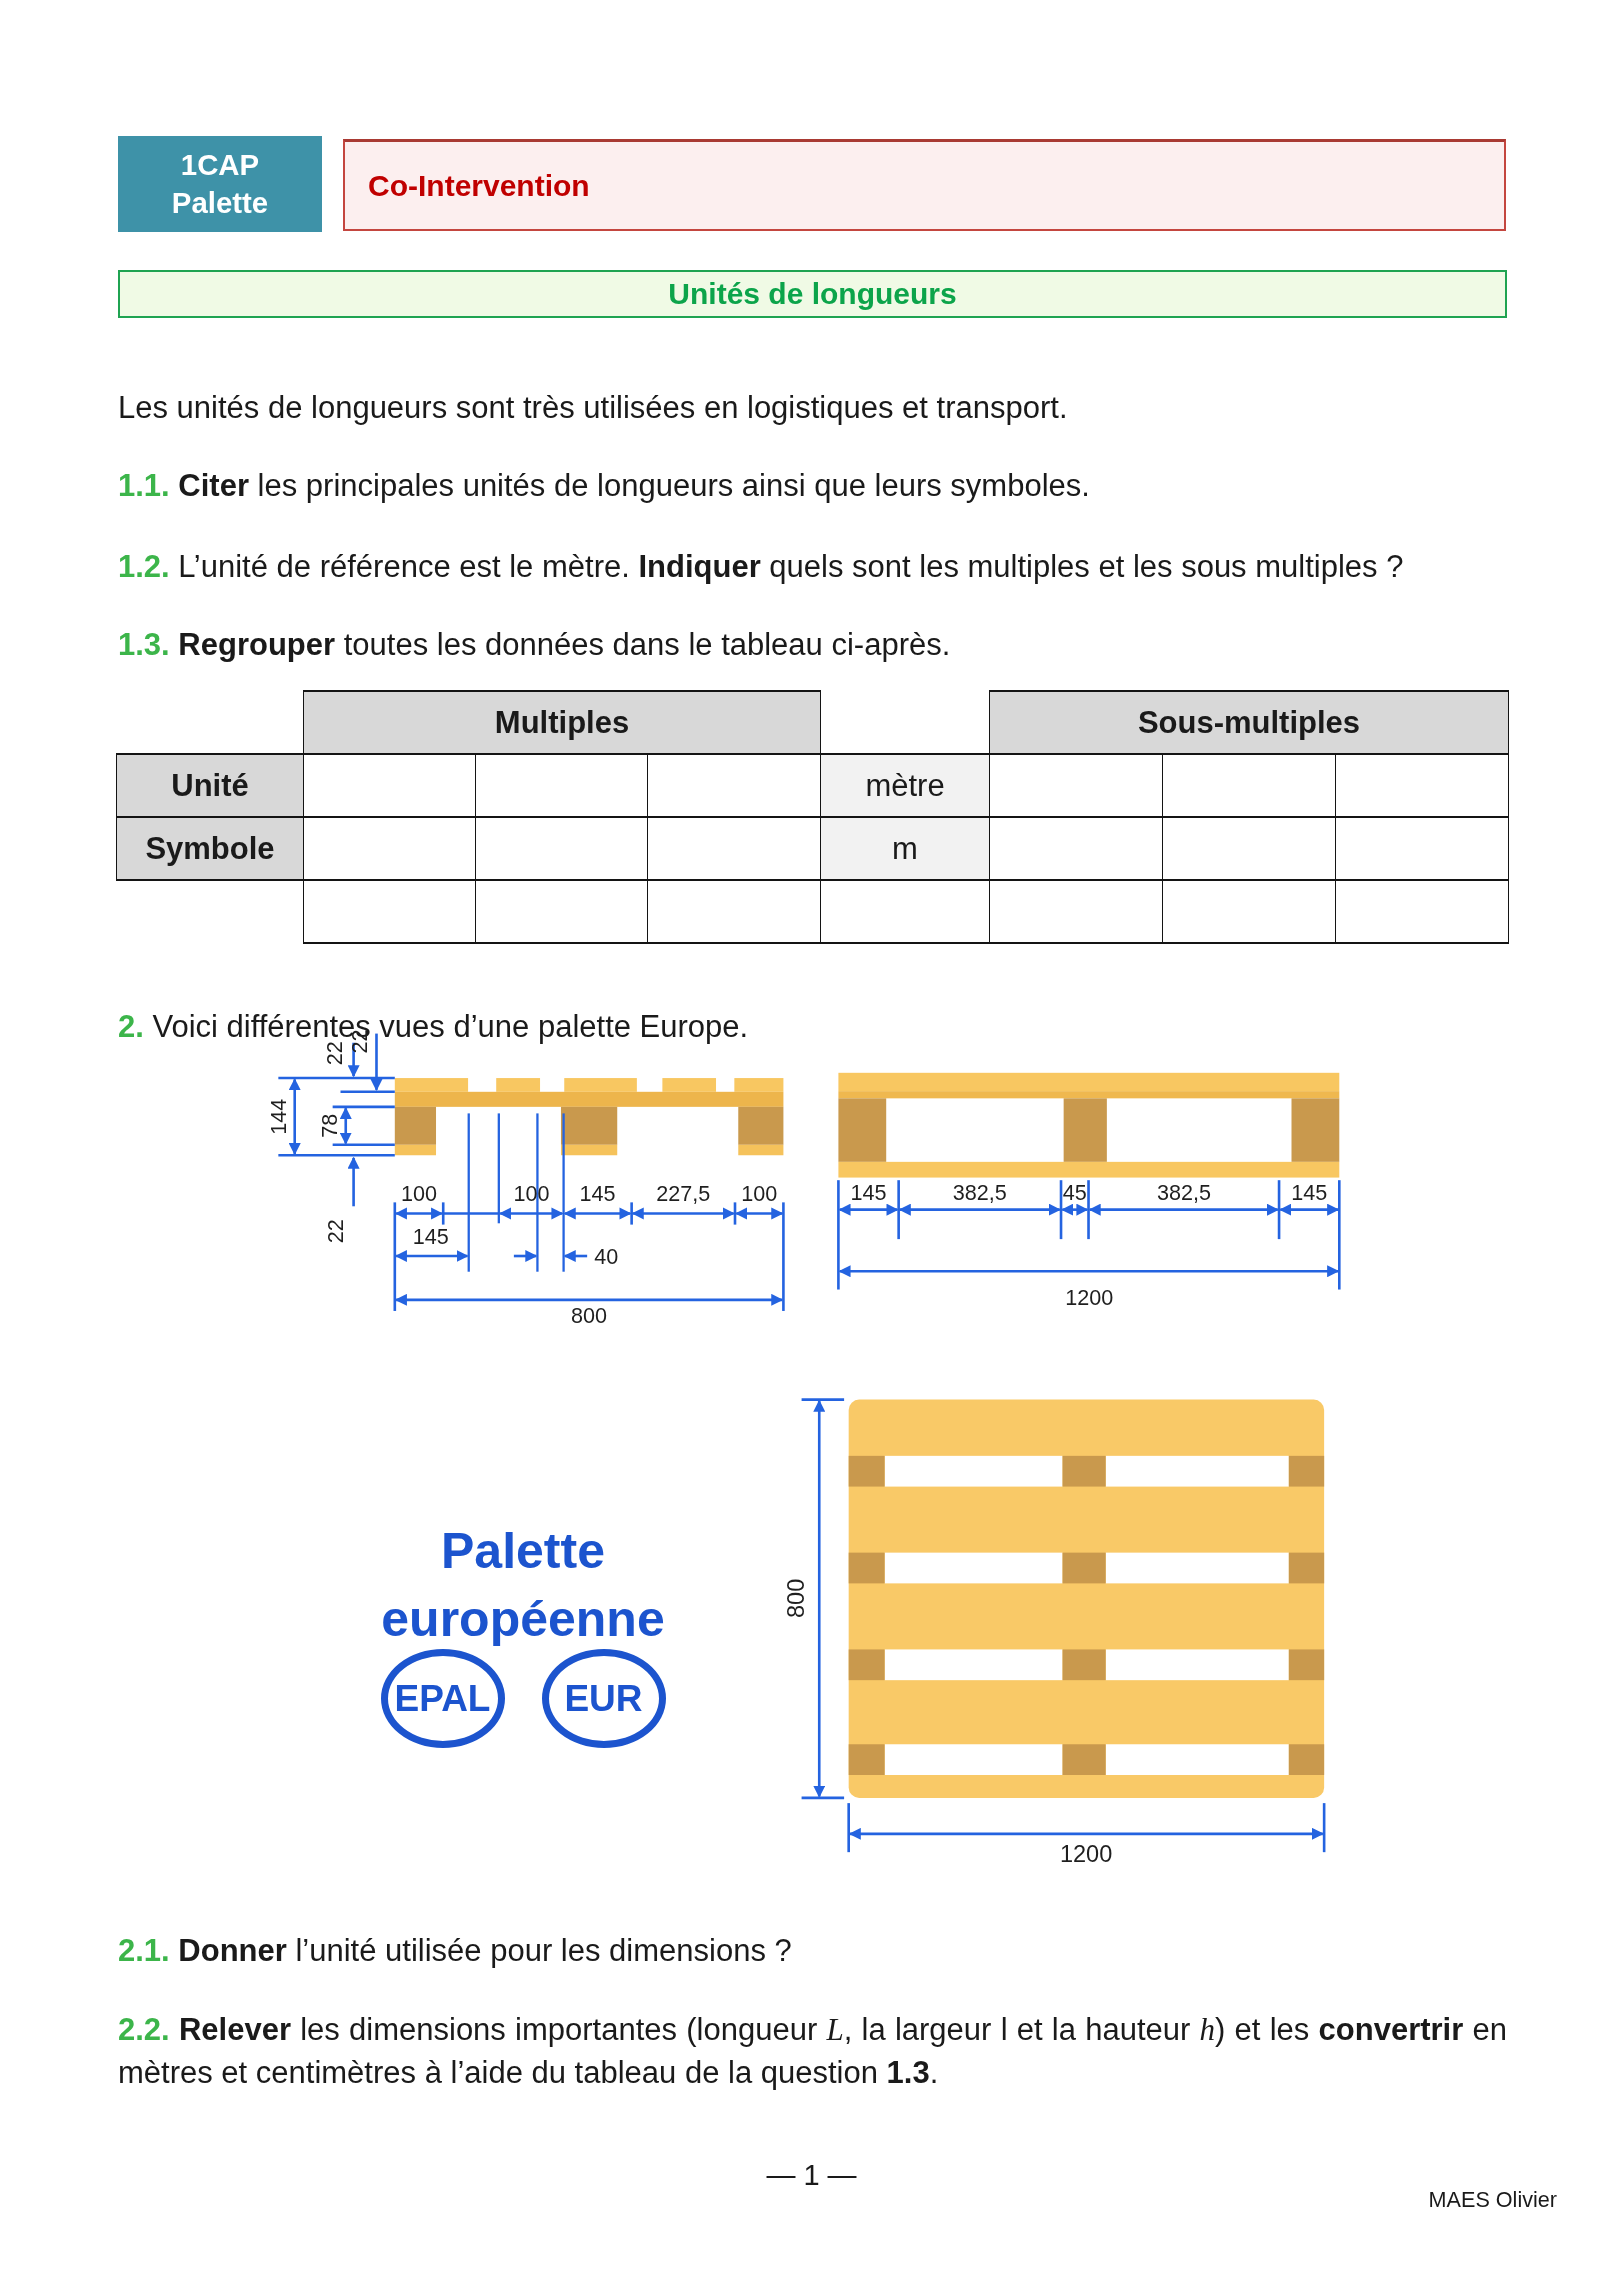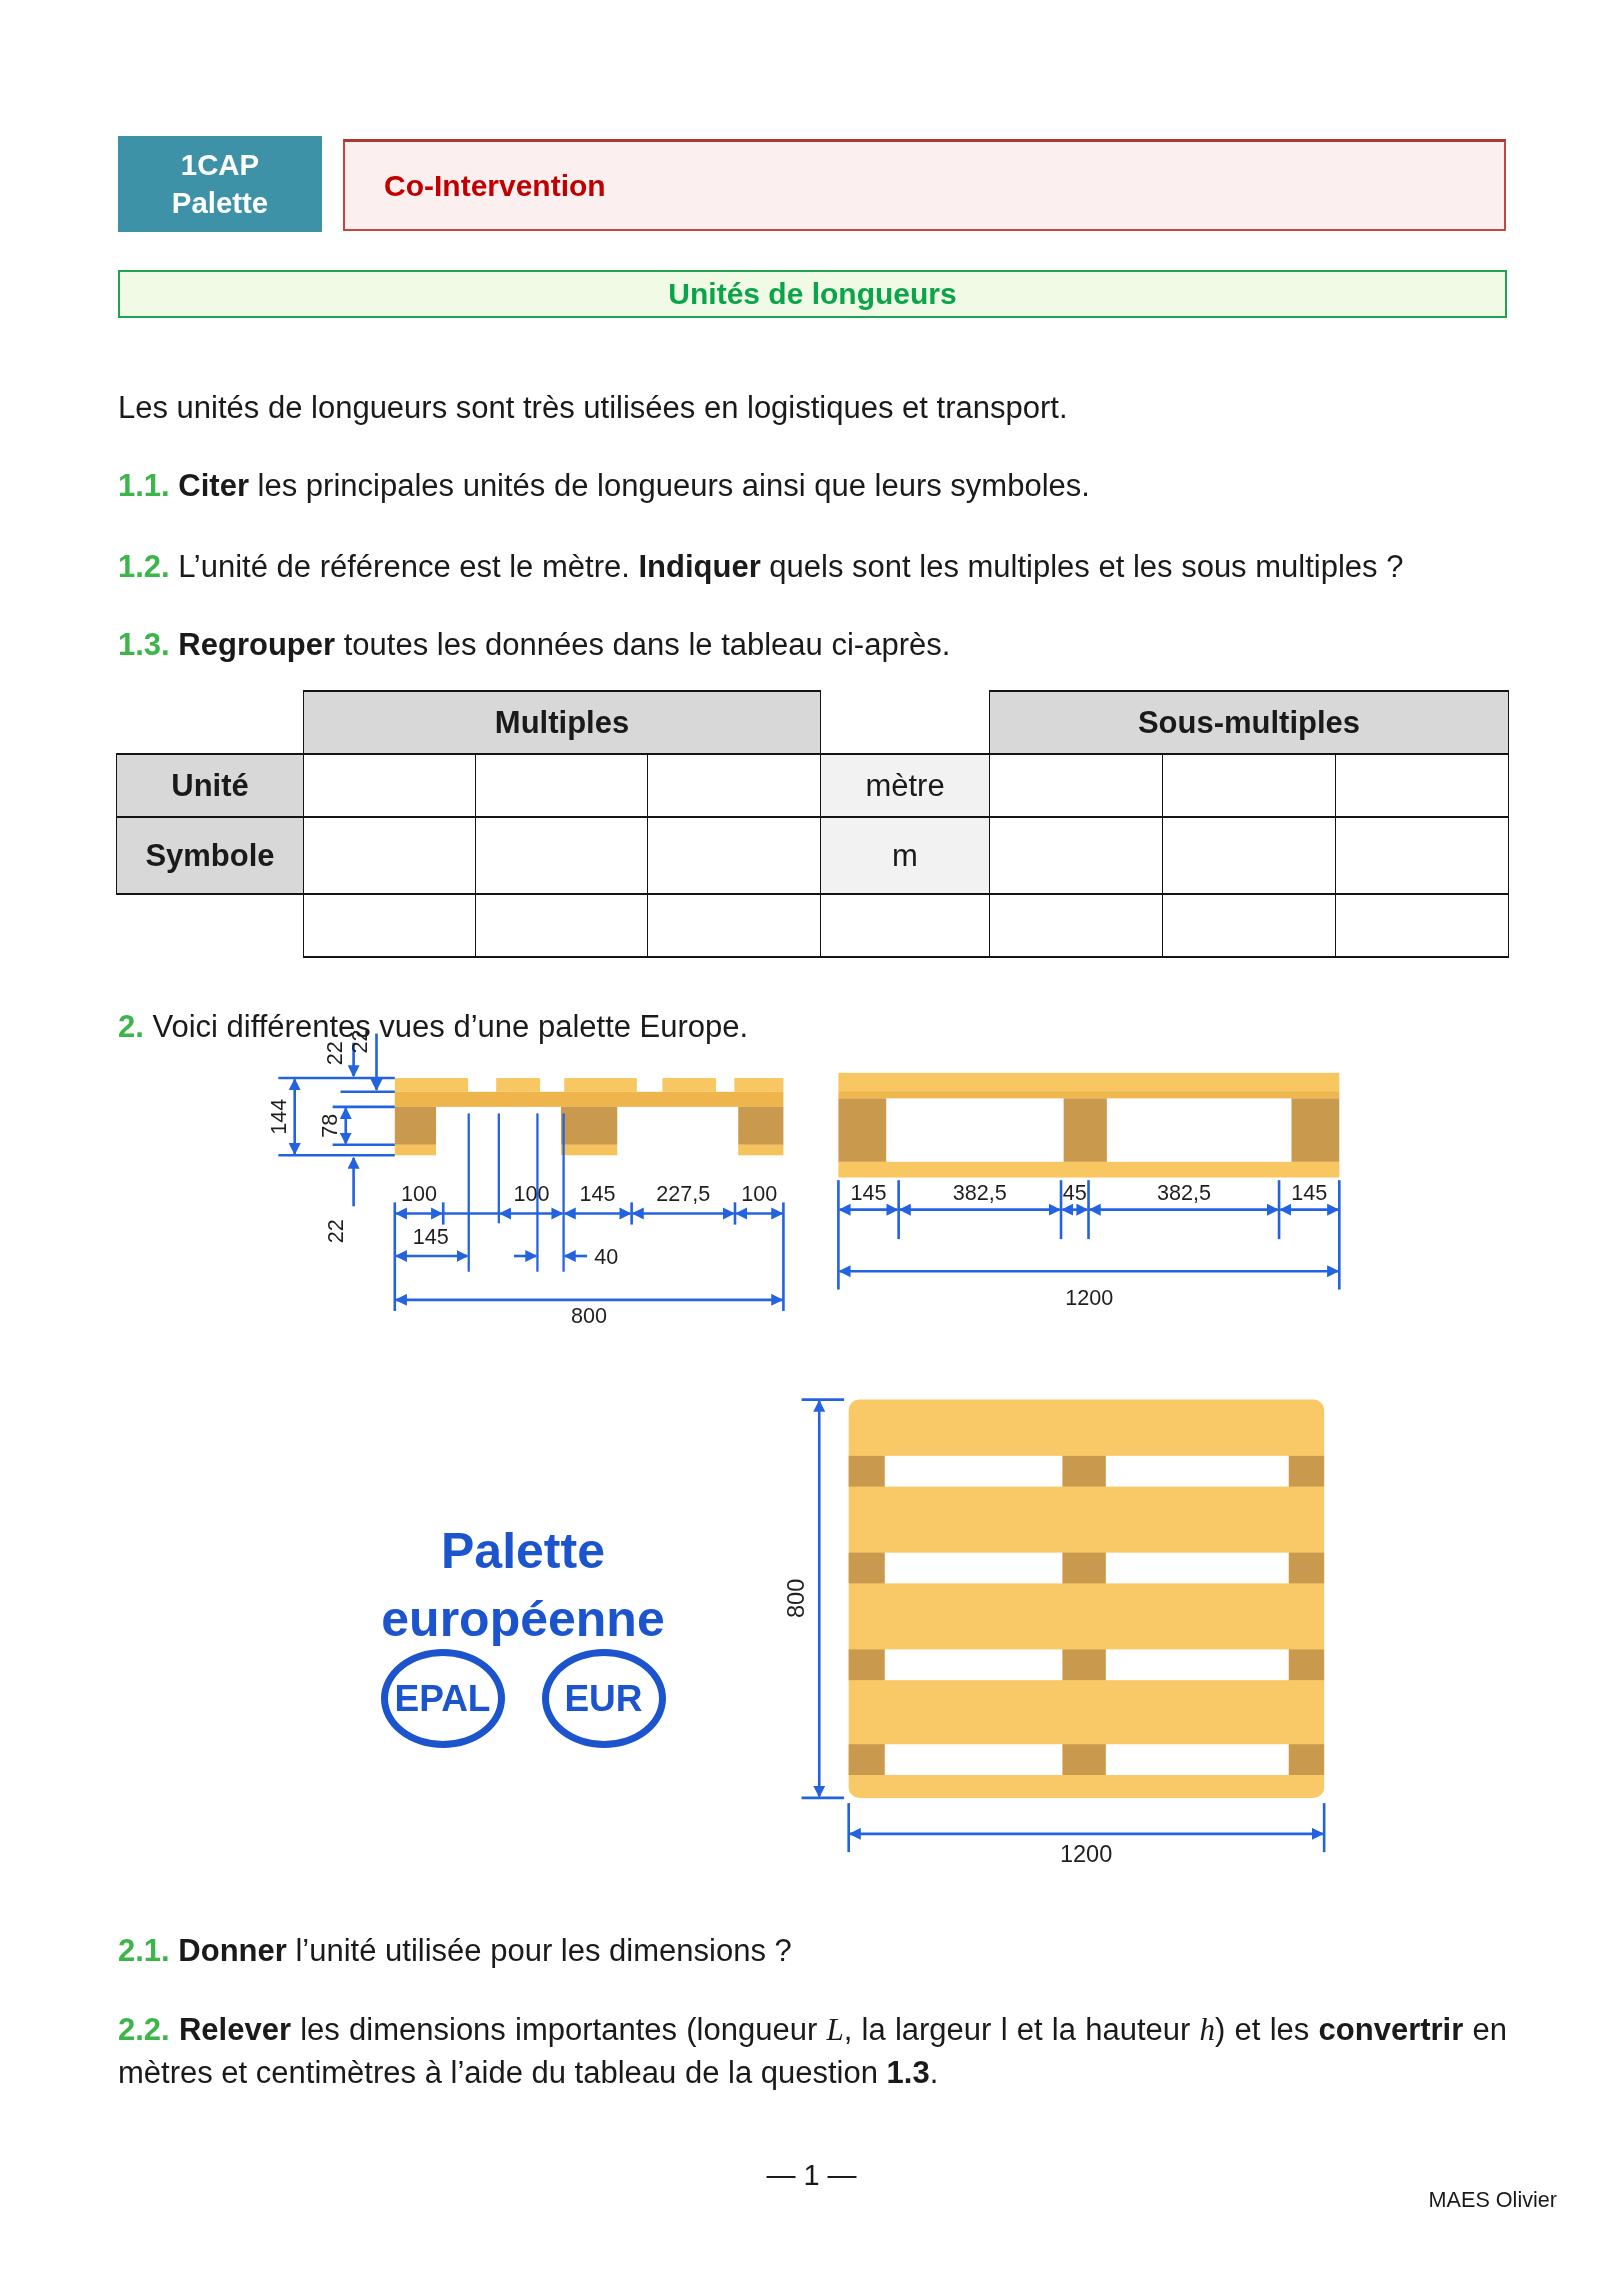--- a/index.html
+++ b/index.html
@@ -5,21 +5,21 @@
   html,body{margin:0;padding:0;background:#ffffff;}
   .page{position:relative;width:1623px;height:2295px;background:#ffffff;overflow:hidden;
         font-family:"Liberation Sans",sans-serif;color:#1a1a1a;}
   
   .badge{position:absolute;left:118px;top:136px;width:204px;height:96px;background:#3E92A8;
          color:#ffffff;font-weight:bold;font-size:29.4px;line-height:38px;text-align:center;
          display:flex;flex-direction:column;justify-content:center;}
   .course-box{position:absolute;left:343px;top:139px;width:1163px;height:92px;background:#FCEFEF;
          border:2px solid #C4463F;border-top:3.9px solid #A93A33;box-sizing:border-box;
          display:flex;align-items:center;}
-  .course-box .course{color:#C00000;font-weight:bold;font-size:30px;padding-left:39px;}
+  .course-box .course{color:#C00000;font-weight:bold;font-size:30px;padding-left:23px;}
   .title-box{position:absolute;left:118px;top:270px;width:1389px;height:48px;background:#F0FAE5;
          border:2.6px solid #1FA351;box-sizing:border-box;display:flex;align-items:center;justify-content:center;}
   .title-box .title{color:#0CA44A;font-weight:bold;font-size:30px;}
   
   .tline{position:absolute;left:118px;width:1389px;font-size:31px;line-height:43px;}
   .qnum{color:#3CB54A;font-weight:bold;}
   .b{font-weight:bold;}
   .mathvar{font-family:"Liberation Serif",serif;font-style:italic;}
   .just{text-align:justify;}
   
@@ -87,21 +87,21 @@
     <tr style="height:63px">
       <td class="gray">Unité</td>
       <td></td>
       <td></td>
       <td></td>
       <td class="lite">mètre</td>
       <td></td>
       <td></td>
       <td></td>
     </tr>
-    <tr style="height:77px">
+    <tr style="height:63px">
       <td class="gray">Symbole</td>
       <td></td>
       <td></td>
       <td></td>
       <td class="lite">m</td>
       <td></td>
       <td></td>
       <td></td>
     </tr>
     <tr style="height:63px">

